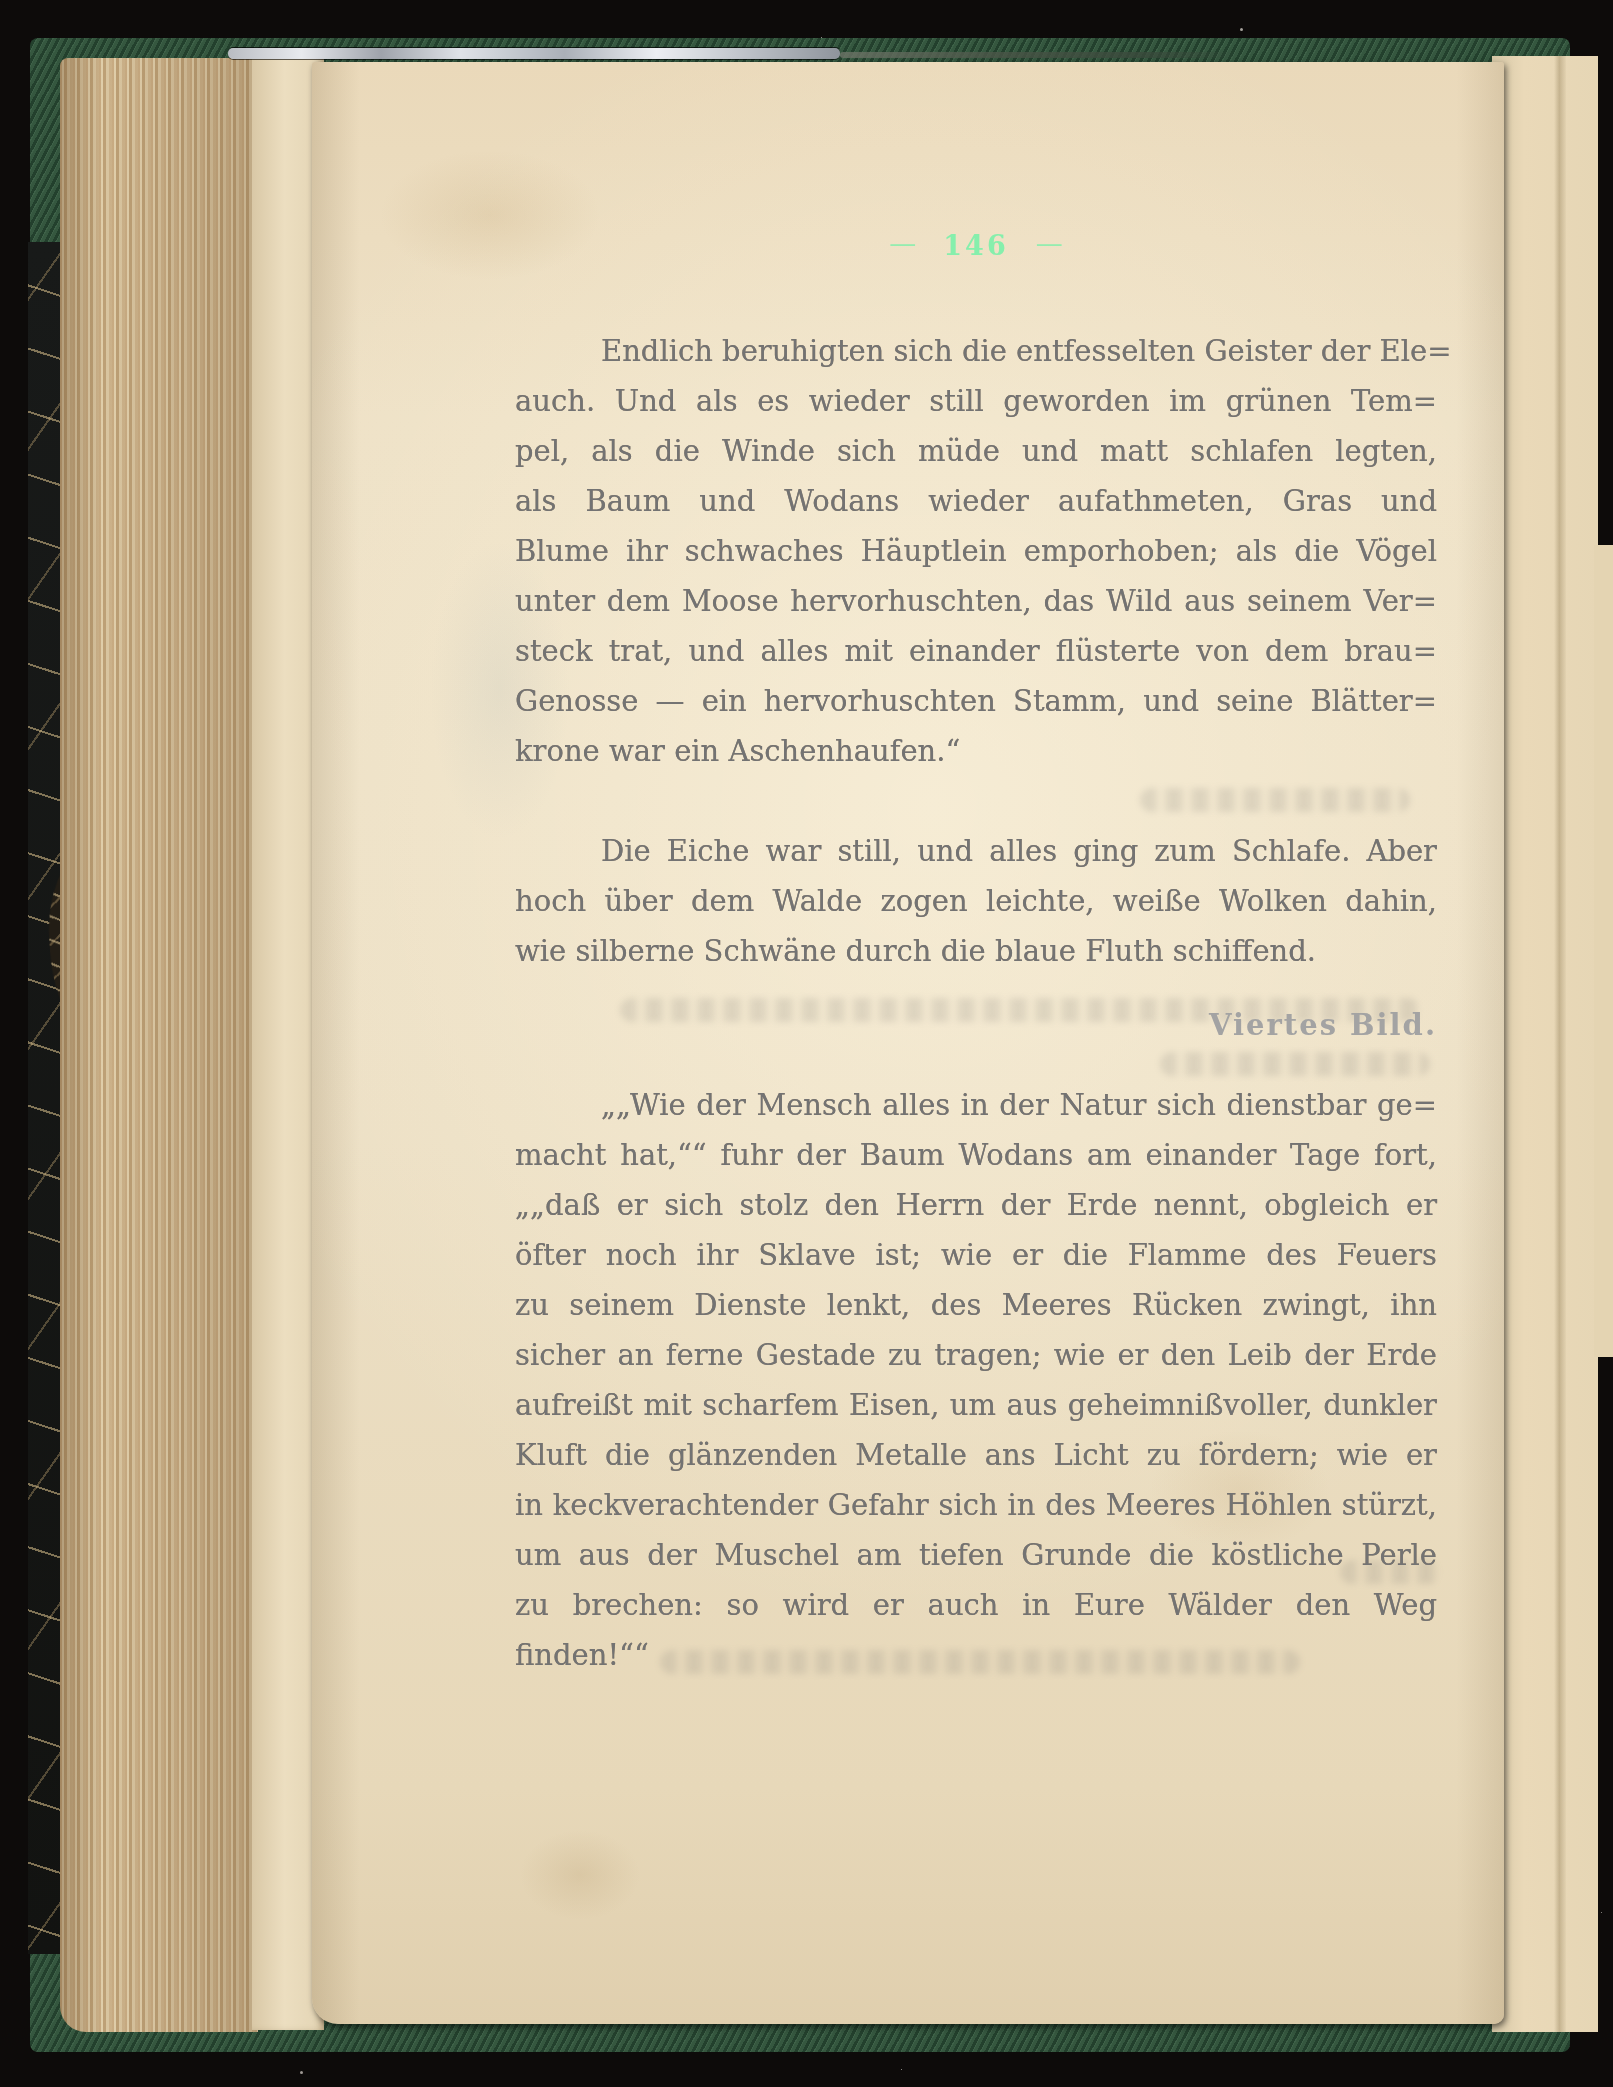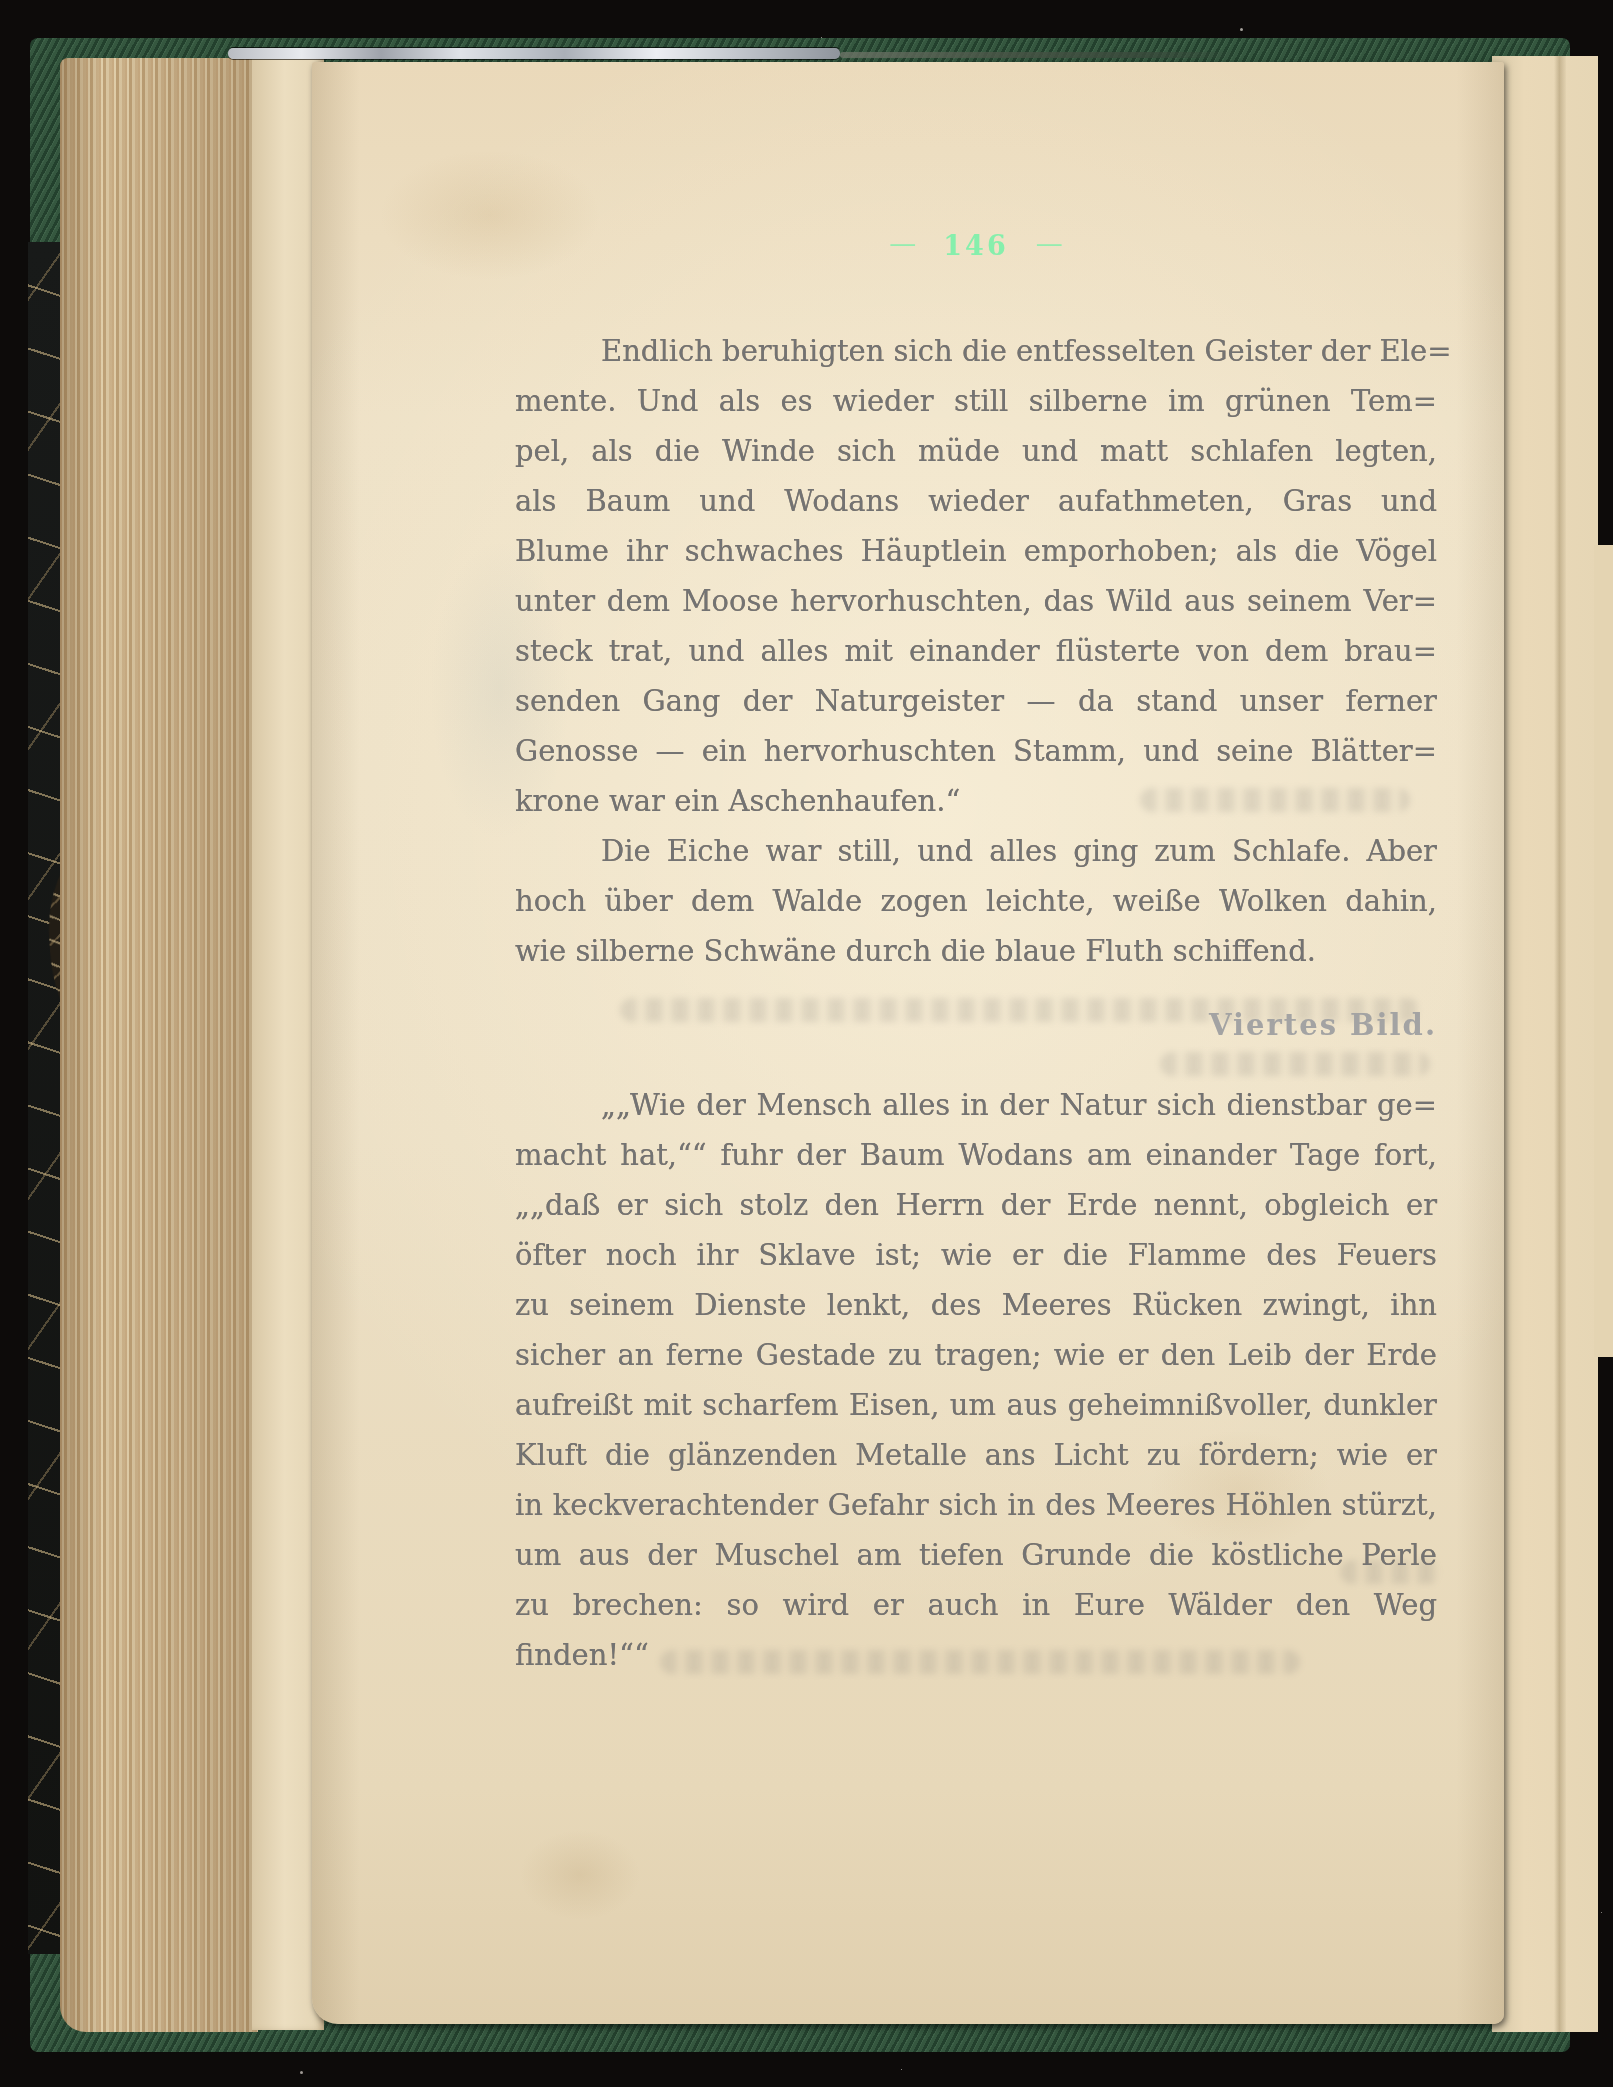--- a/index.html
+++ b/index.html
@@ -103,27 +103,26 @@
   <div class="smudge" style="left:1160px;top:1052px;width:270px;"></div>
   <div class="smudge" style="left:1340px;top:1560px;width:100px;"></div>
   <div class="smudge" style="left:660px;top:1650px;width:640px;"></div>
 
   <div class="textcol pagenum">
     <span class="dash">—</span><span class="num">146</span><span class="dash">—</span>
   </div>
 
   <div class="para" style="top:326px;">
     <div class="bodyline indent">Endlich beruhigten sich die entfesselten Geister der Ele=</div>
-    <div class="bodyline">mente.  Und als es wieder still silberne im grünen Tem=</div>
+    <div class="bodyline">auch.  Und als es wieder still geworden im grünen Tem=</div>
     <div class="bodyline">pel, als die Winde sich müde und matt schlafen legten,</div>
     <div class="bodyline">als Baum und Wodans wieder aufathmeten, Gras und</div>
     <div class="bodyline">Blume ihr schwaches Häuptlein emporhoben; als die Vögel</div>
     <div class="bodyline">unter dem Moose hervorhuschten, das Wild aus seinem Ver=</div>
     <div class="bodyline">steck trat, und alles mit einander flüsterte von dem brau=</div>
-    <div class="bodyline">senden Gang der Naturgeister — da stand unser ferner</div>
     <div class="bodyline">Genosse — ein hervorhuschten Stamm, und seine Blätter=</div>
     <div class="bodyline lastline">krone war ein Aschenhaufen.“</div>
   </div>
 
   <div class="para" style="top:826px;">
     <div class="bodyline indent">Die Eiche war still, und alles ging zum Schlafe.  Aber</div>
     <div class="bodyline">hoch über dem Walde zogen leichte, weiße Wolken dahin,</div>
     <div class="bodyline lastline">wie silberne Schwäne durch die blaue Fluth schiffend.</div>
   </div>
 

